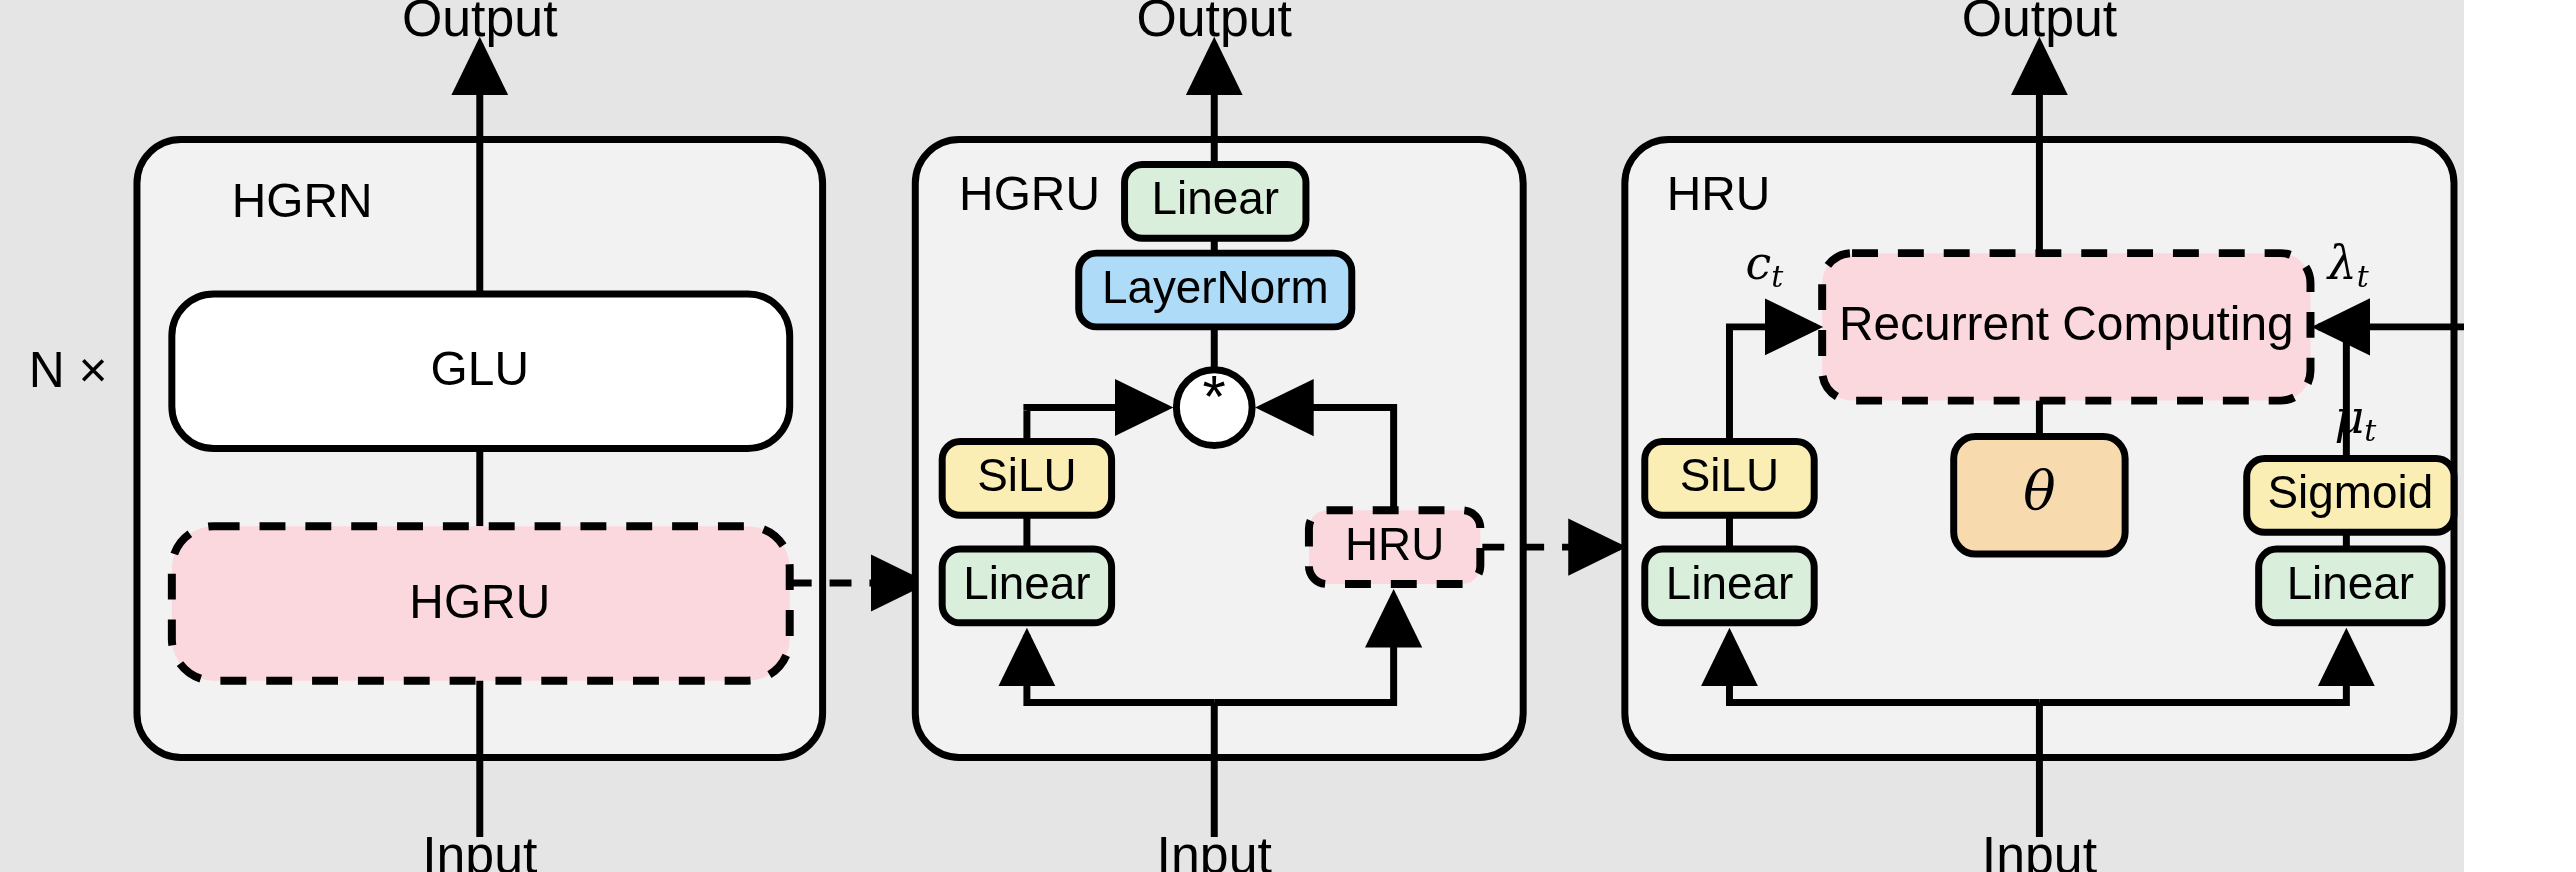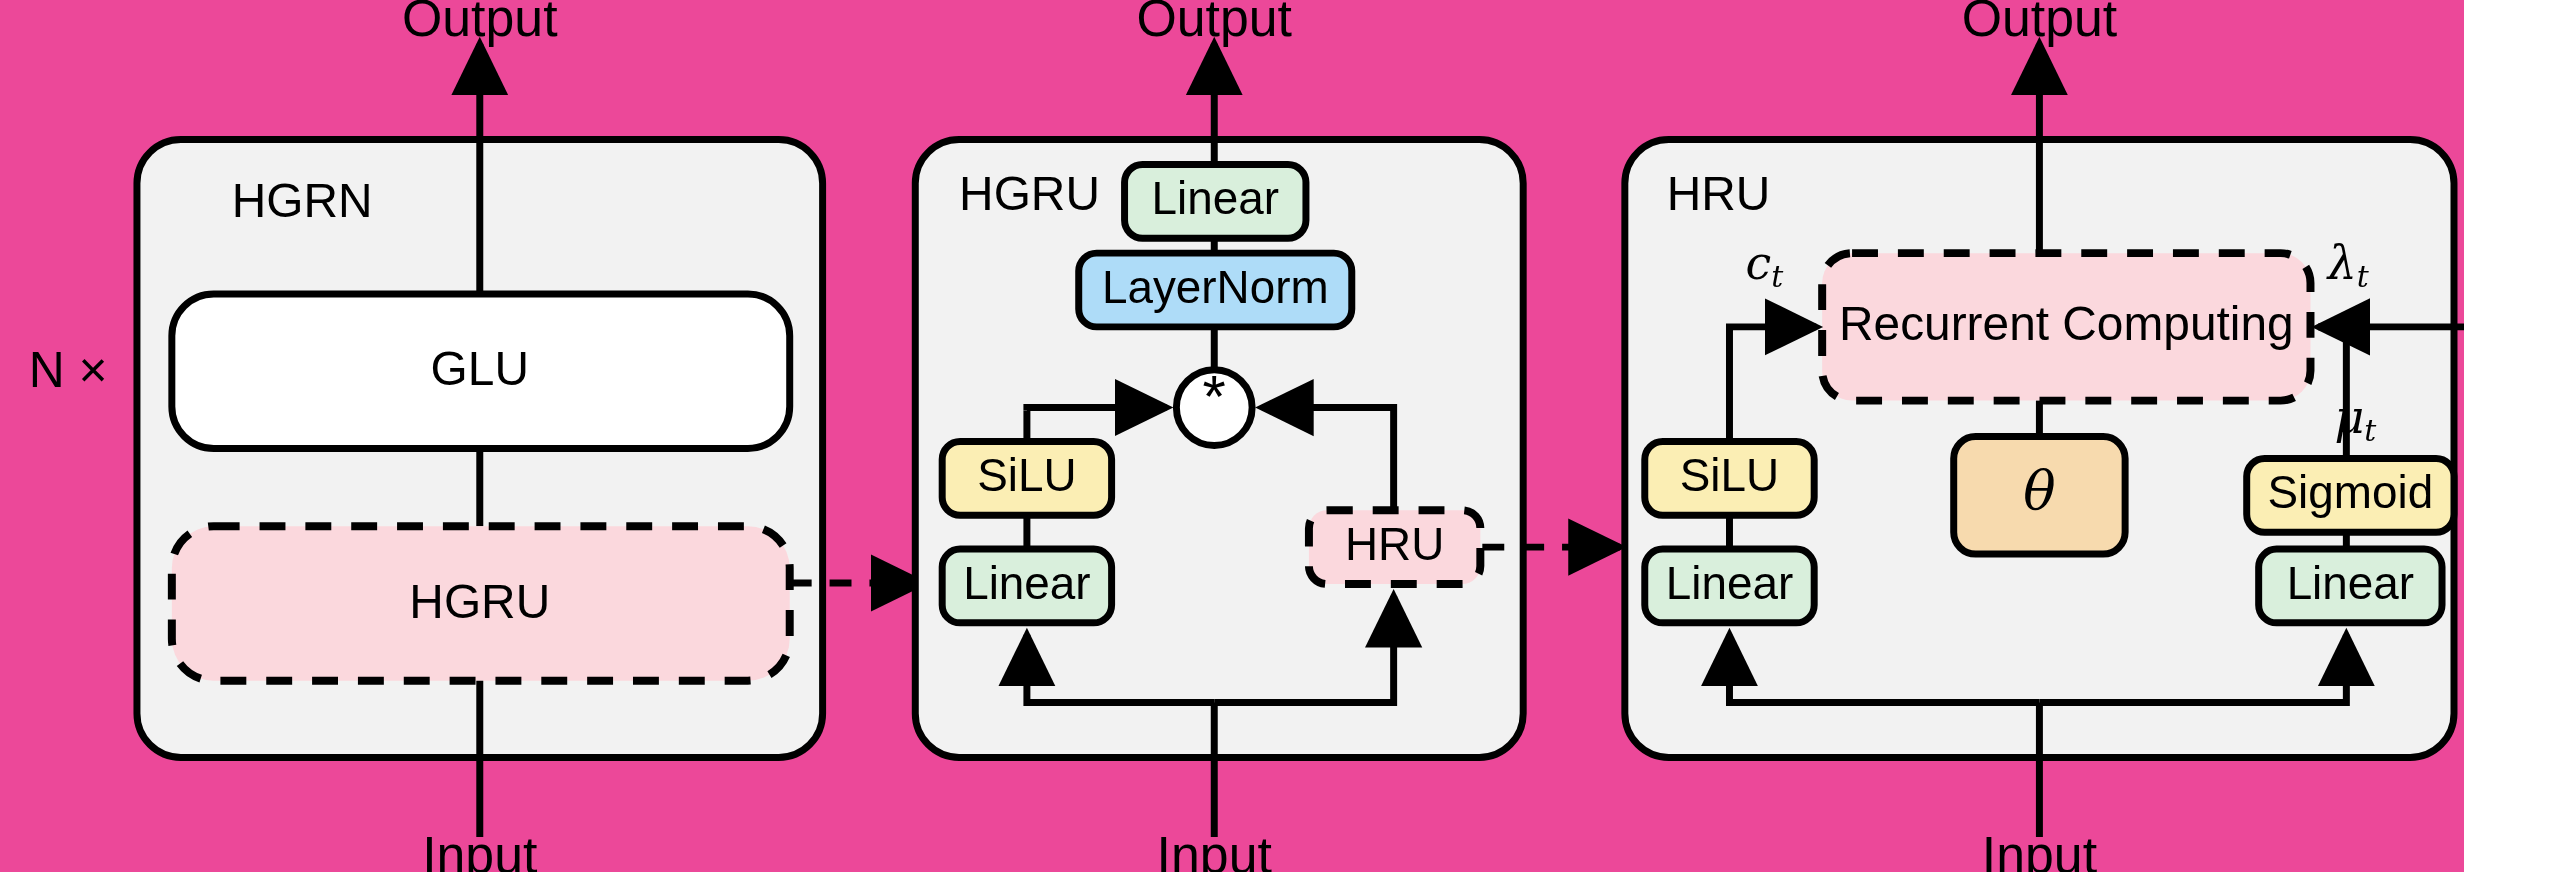--- a/index.html
+++ b/index.html
@@ -4,21 +4,21 @@
 <style>
   html, body {
     margin: 0;
     padding: 0;
     background: #ffffff;
   }
   #stage {
     position: relative;
     width: 2464px;
     height: 872px;
-    background: #ec4899;
+    background: #e5e5e5;
     overflow: hidden;
     font-family: "Liberation Sans", "DejaVu Sans", sans-serif;
   }
   svg.diagram {
     position: absolute;
     left: 0;
     top: 0;
     width: 2576px;
     height: 872px;
     display: block;

